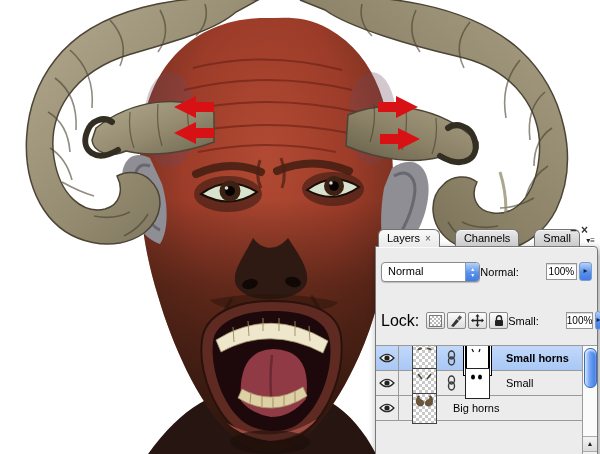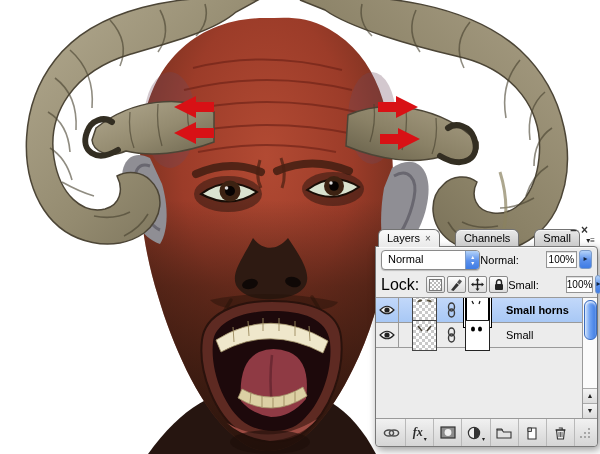--- a/index.html
+++ b/index.html
@@ -12,21 +12,21 @@
   .ps-win{position:absolute;top:-3px;right:6px;z-index:4;color:#333;font-weight:bold;font-size:12px;letter-spacing:4px;line-height:12px;}
   .ps-win span{cursor:default;}
   .ps-tabs{position:relative;height:19px;margin-left:3px;z-index:3;display:flex;align-items:flex-end;}
   .ps-tab{border:1px solid #737373;border-bottom:none;border-radius:6px 6px 0 0;padding:2px 8px 2px 8px;margin-right:15px;
           background:linear-gradient(#e9e9e9,#cbcbcb);box-shadow:inset 0 1px 0 #f6f6f6;white-space:nowrap;}
   .ps-tab.active{background:linear-gradient(#fafafa,#e9e9e9);position:relative;margin-bottom:-1px;padding-bottom:3px;}
   .ps-tab .tabx{margin-left:5px;color:#555;font-size:10px;}
   .ps-menu{position:absolute;right:3px;top:9px;z-index:4;font-size:8px;color:#222;line-height:9px;}
   .ps-body{position:relative;background:#ececec;border:1px solid #787878;border-radius:4px;border-top-left-radius:0;
            box-shadow:2px 3px 9px rgba(0,0,0,.4), inset 0 1px 0 #fbfbfb;z-index:2;}
-  .ps-row{display:flex;align-items:center;height:25px;padding:0 5px;}
+  .ps-row{display:flex;align-items:center;height:25px;padding:12px 5px;}
   .ps-dropdown{display:flex;align-items:stretch;width:114px;height:18px;background:#fff;border:1px solid #8a8a8a;border-radius:4px;overflow:hidden;box-shadow:0 1px 1px rgba(0,0,0,.2);}
   .ps-dropdown .dd-label{flex:1;padding:2px 0 0 6px;font-size:11px;}
   .mac-stepper{width:13px;background:linear-gradient(#b4d3f9,#5a90ec 55%,#3f7ce4);display:flex;flex-direction:column;align-items:center;justify-content:center;color:#fff;font-size:6px;line-height:6px;border-left:1px solid #7d9cc9;}
   .ps-label{margin-left:auto;font-size:11px;padding-right:3px;}
   .ps-label2{font-size:16px;padding-right:3px;}
   .ps-valbox{width:34px;height:15px;background:#fff;border:1px solid #949494;font-size:10px;text-align:center;line-height:15px;box-shadow:inset 0 1px 1px rgba(0,0,0,.15);margin-left:24px;}
   .ps-valbtn{width:13px;height:17px;margin-left:2px;border:1px solid #7d9cc9;border-radius:3px;background:linear-gradient(#b4d3f9,#5a90ec 55%,#3f7ce4);color:#14253f;font-size:8px;line-height:15px;text-align:center;}
   .lock-btns{display:flex;gap:2px;margin-left:4px;}
   .lock-btn{width:17px;height:15px;border:1px solid #8a8a8a;border-radius:2px;background:linear-gradient(#fdfdfd,#dcdcdc);display:flex;align-items:center;justify-content:center;}
   .checker-sm{width:11px;height:10px;border:1px solid #777;
@@ -362,20 +362,35 @@
           </div>
           <div class="mask-thumb">
             <svg width="21" height="27" viewBox="0 0 21 27">
                 <ellipse cx="7" cy="8" rx="2" ry="2.6" fill="#000"></ellipse>
                 <ellipse cx="14" cy="8" rx="2" ry="2.6" fill="#000"></ellipse>
               </svg>
           </div>
           <span class="layer-name">Small</span>
         </div>
 
+        <div class="layer-row">
+          <div class="eye-cell">
+            <svg width="16" height="10" viewBox="0 0 16 10">
+                <path d="M1,5 Q8,-2.5 15,5 Q8,12.5 1,5 Z" fill="#f5f5f5" stroke="#222" stroke-width="1.1"></path>
+                <circle cx="8" cy="5" r="2.6" fill="#222"></circle>
+              </svg>
+          </div>
+          <div class="thumb">
+            <svg width="23" height="29" viewBox="0 0 23 29">
+                <path d="M5,2 C1.5,7 3.5,13 8.5,12 C11.5,11 11.5,7 8.5,6 C6.5,5 5.5,3.5 6.5,2 Z" fill="#6b5638" stroke="#3f3222" stroke-width="0.6"></path>
+                <path d="M18,2 C21.5,7 19.5,13 14.5,12 C11.5,11 11.5,7 14.5,6 C16.5,5 17.5,3.5 16.5,2 Z" fill="#6b5638" stroke="#3f3222" stroke-width="0.6"></path>
+              </svg>
+          </div>
+          <span class="layer-name">Big horns</span>
+        </div>
 
         <div class="ps-scroll">
           <div class="sthumb"></div>
           <div class="sarrows">
             <div class="sarrow">▲</div>
             <div class="sarrow">▼</div>
           </div>
         </div>
       </div>
 

